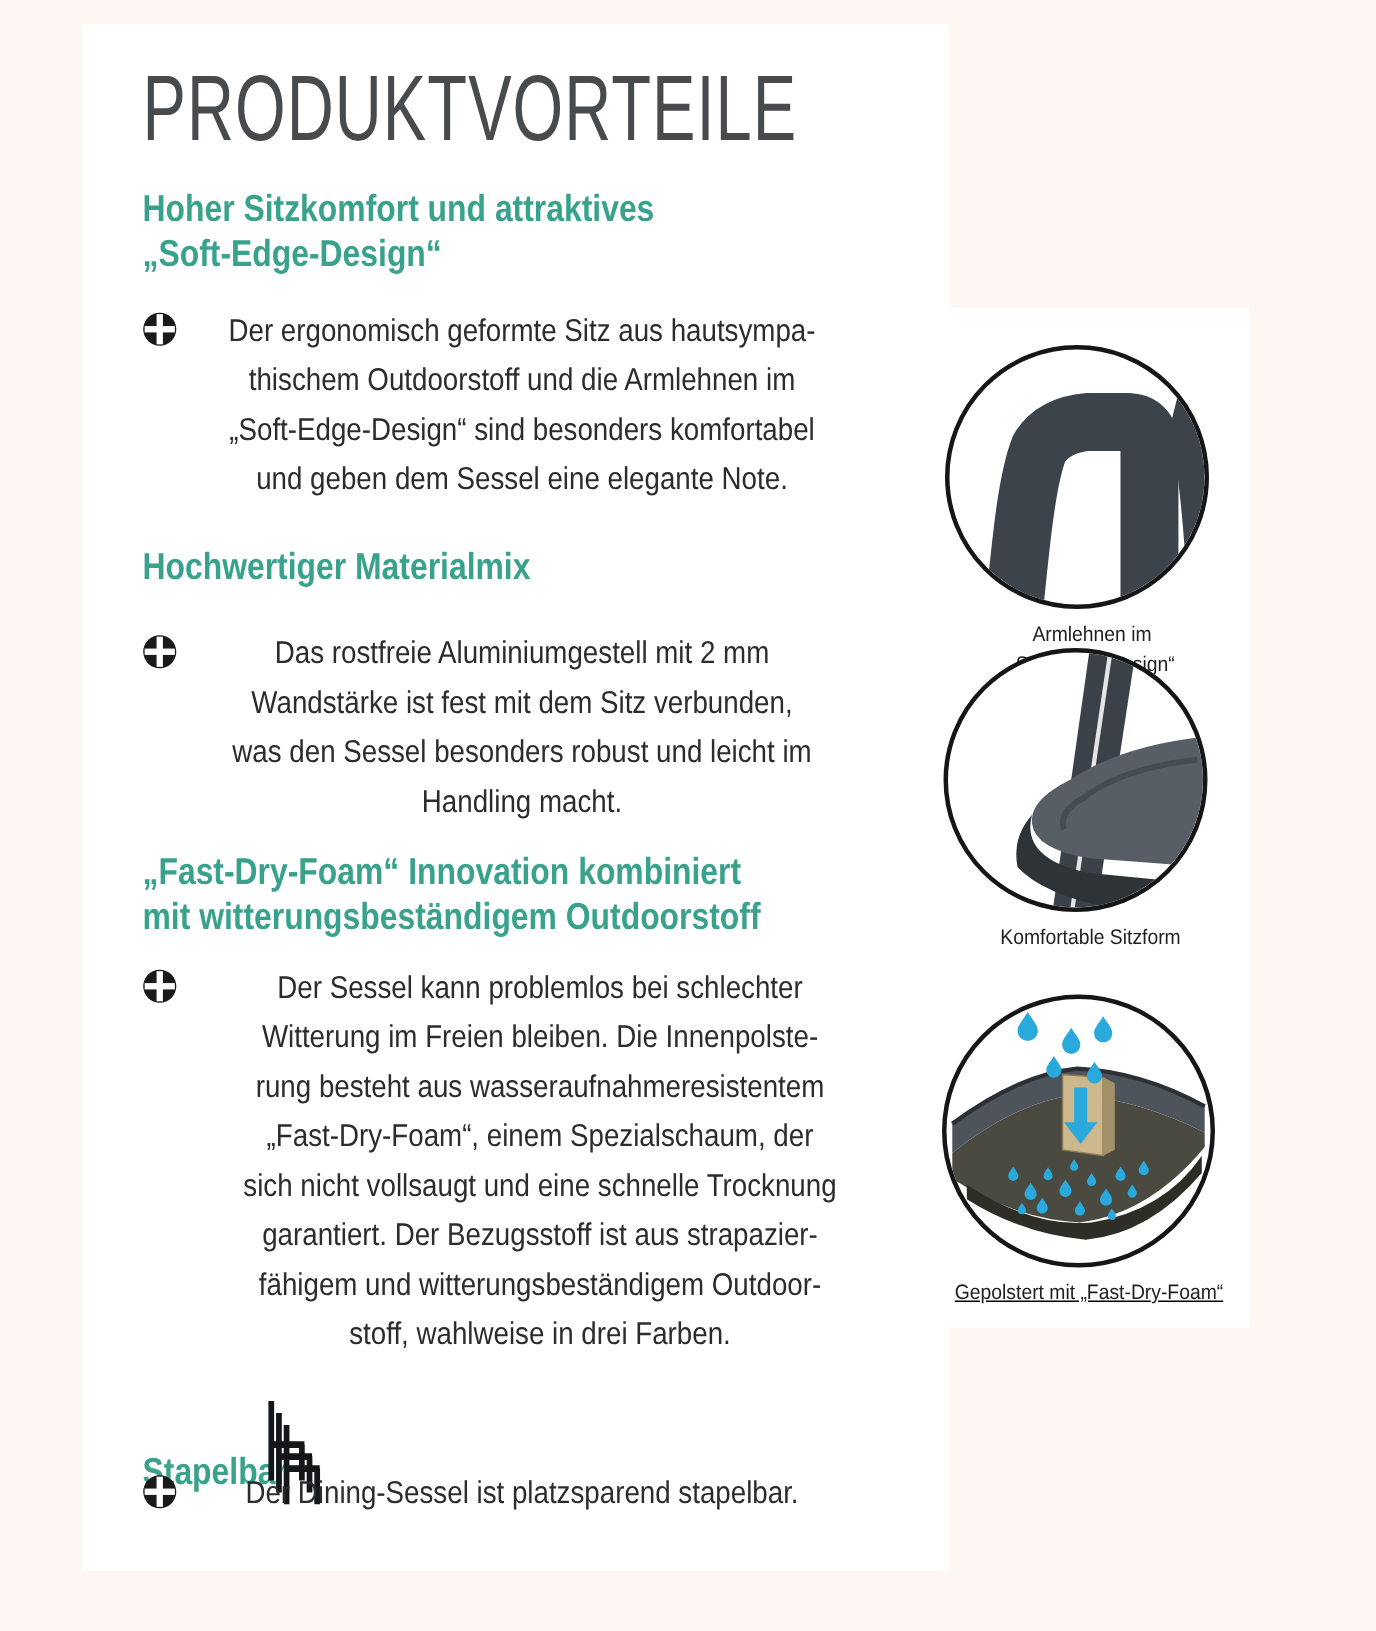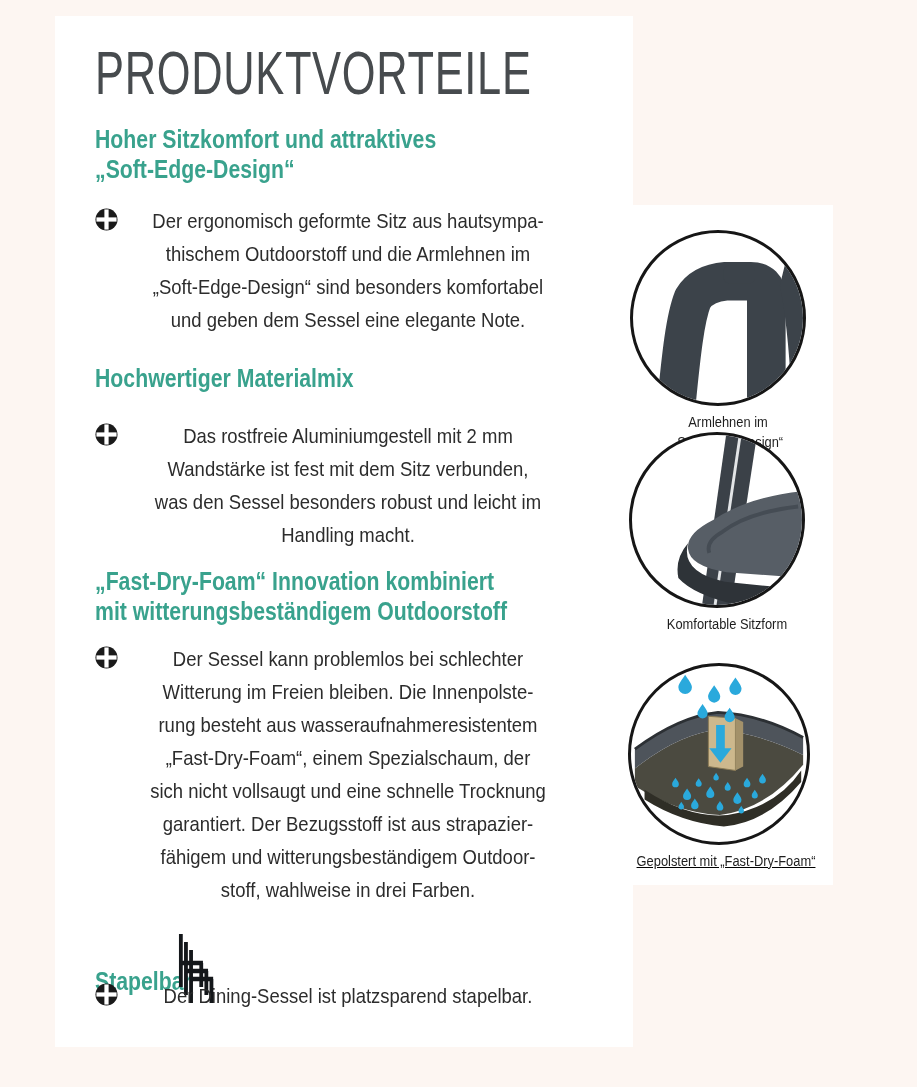--- a/index.html
+++ b/index.html
@@ -27,21 +27,21 @@
   .heading{
     position:absolute;left:40px;margin:0;
     font-size:25px;font-weight:bold;color:#39a28d;line-height:30px;
     transform:scaleX(0.85);transform-origin:left top;
   }
   .h1a{top:108px;} .h2a{top:347px;} .h3a{top:550px;} .h4a{top:920px;}
   .bullet-row{
     position:absolute;left:40px;width:530px;
     display:flex;align-items:flex-start;text-align:center;
   }
-  .p1{top:188px;} .p2{top:389px;margin-top:14px;} .p3{top:626px;} .p4{top:963px;}
+  .p1{top:188px;} .p2{top:389px;margin-top:14px;} .p3{top:626px;gap:12px;} .p4{top:963px;}
   .bullet{flex:0 0 23px;height:23px;margin-top:4px;}
   .bullet svg{display:block;}
   .body-text{
     margin:0 0 0 10px;flex:0 0 500px;
     font-size:21px;line-height:33px;color:#2c2c2c;
     transform:scaleX(0.88);transform-origin:left top;
   }
   
   .stack-icon{
     position:absolute;left:98px;top:-32px;width:48px;height:69px;

